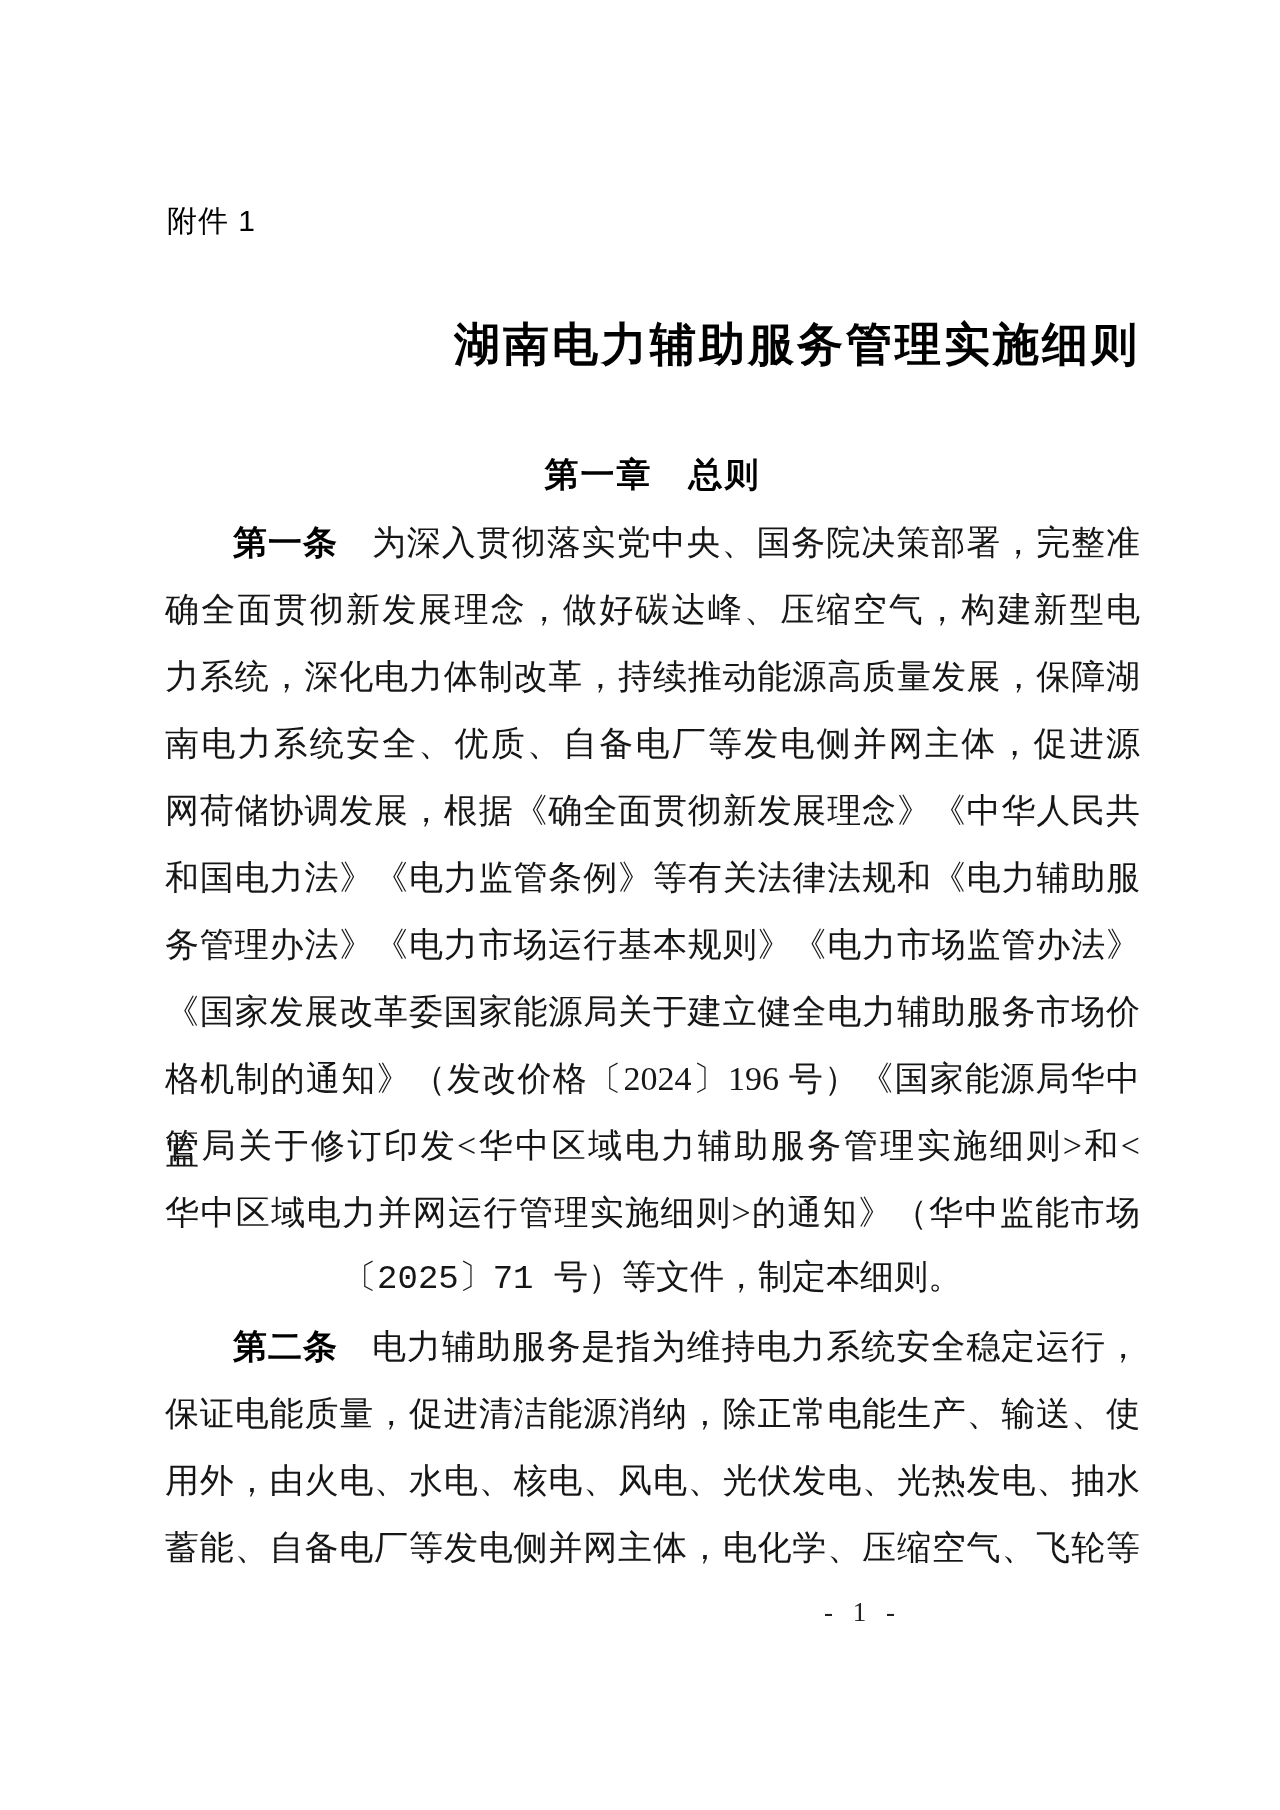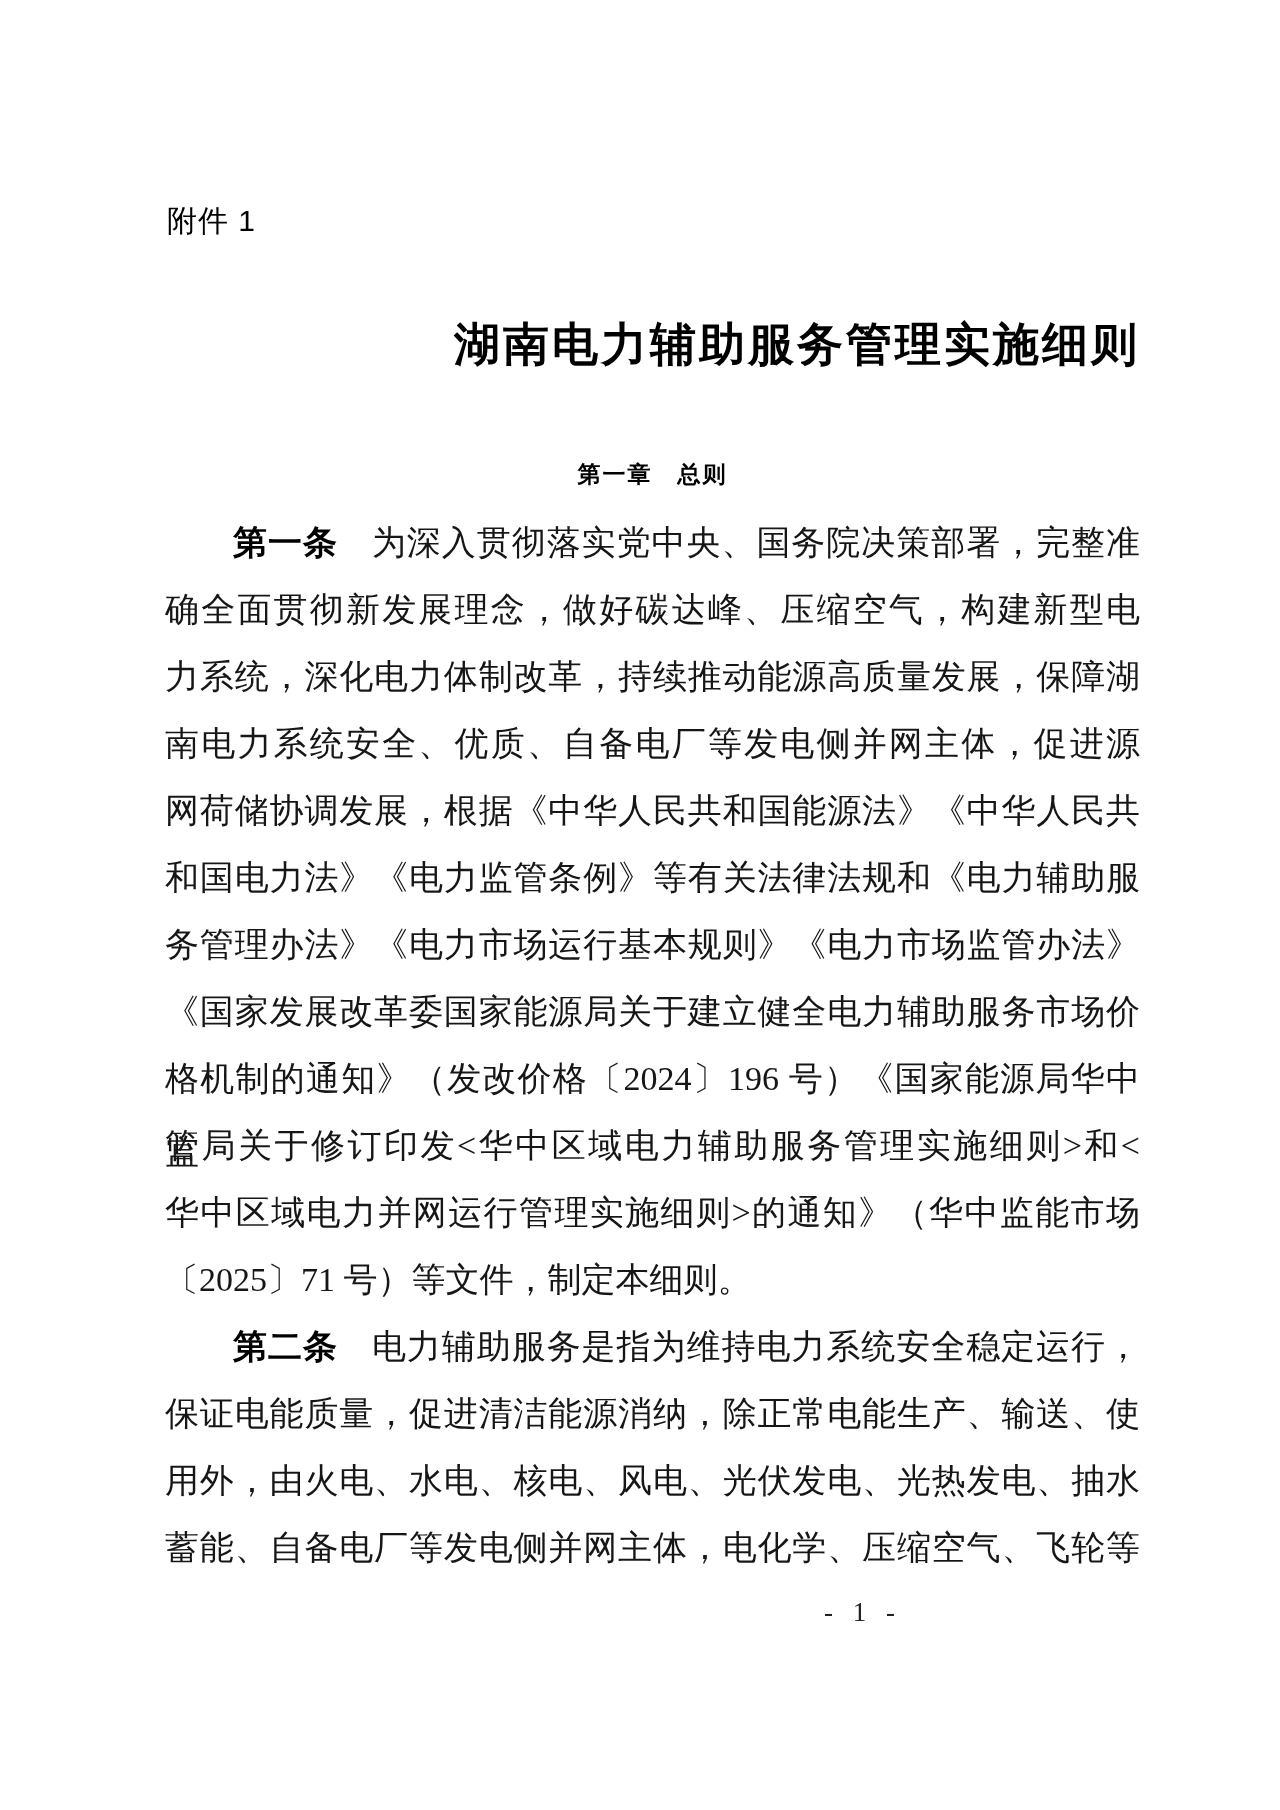--- a/index.html
+++ b/index.html
@@ -46,21 +46,21 @@
       white-space: nowrap;
     }
     .chapter-heading {
       position: absolute;
       left: 165px;
       top: 452px;
       width: 975px;
       text-align: center;
       font-family: "Liberation Sans", "DejaVu Sans", sans-serif;
       font-weight: bold;
-      font-size: 23px;
+      font-size: 34px;
       line-height: 44px;
       color: #000000;
       letter-spacing: 2px;
     }
     .body-lines {
       position: absolute;
       left: 165px;
       top: 506px;
       width: 975px;
     }
@@ -70,21 +70,22 @@
       font-size: 34px;
       color: #161616;
       font-family: "Liberation Serif", "DejaVu Serif", serif;
     }
     .line.fill {
       text-align: justify;
       text-align-last: justify;
       text-justify: inter-character;
     }
     .line.nofill {
-      text-align: left;
+      text-align: center;
+      font-family: Liberation Mono, monospace;
     }
     .line.indent {
       padding-left: 68px;
     }
     .article-label {
       font-family: "Liberation Sans", "DejaVu Sans", sans-serif;
       font-weight: bold;
       margin-right: 34px;
       color: #000000;
     }
@@ -109,21 +110,21 @@
 
   <div class="doc-title">湖南电力辅助服务管理实施细则</div>
 
   <div class="chapter-heading">第一章　总则</div>
 
   <div class="body-lines">
       <div class="line indent fill"><span class="article-label">第一条</span><span>为深入贯彻落实党中央、国务院决策部署，完整准</span></div>
       <div class="line fill"><span>确全面贯彻新发展理念，做好碳达峰、压缩空气，构建新型电</span></div>
       <div class="line fill"><span>力系统，深化电力体制改革，持续推动能源高质量发展，保障湖</span></div>
       <div class="line fill"><span>南电力系统安全、优质、自备电厂等发电侧并网主体，促进源</span></div>
-      <div class="line fill"><span>网荷储协调发展，根据《中华人民共和国能源法》《中华人民共</span></div>
+      <div class="line fill"><span>网荷储协调发展，根据《确全面贯彻新发展理念》《中华人民共</span></div>
       <div class="line fill"><span>和国电力法》《电力监管条例》等有关法律法规和《电力辅助服</span></div>
       <div class="line fill"><span>务管理办法》《电力市场运行基本规则》《电力市场监管办法》</span></div>
       <div class="line fill"><span>《国家发展改革委国家能源局关于建立健全电力辅助服务市场价</span></div>
       <div class="line fill"><span>格机制的通知》（发改价格〔2024〕196 号）《国家能源局华中监</span></div>
       <div class="line fill"><span>管局关于修订印发&lt;华中区域电力辅助服务管理实施细则&gt;和&lt;</span></div>
       <div class="line fill"><span>华中区域电力并网运行管理实施细则&gt;的通知》（华中监能市场</span></div>
       <div class="line nofill"><span>〔2025〕71 号）等文件，制定本细则。</span></div>
       <div class="line indent fill"><span class="article-label">第二条</span><span>电力辅助服务是指为维持电力系统安全稳定运行，</span></div>
       <div class="line fill"><span>保证电能质量，促进清洁能源消纳，除正常电能生产、输送、使</span></div>
       <div class="line fill"><span>用外，由火电、水电、核电、风电、光伏发电、光热发电、抽水</span></div>

